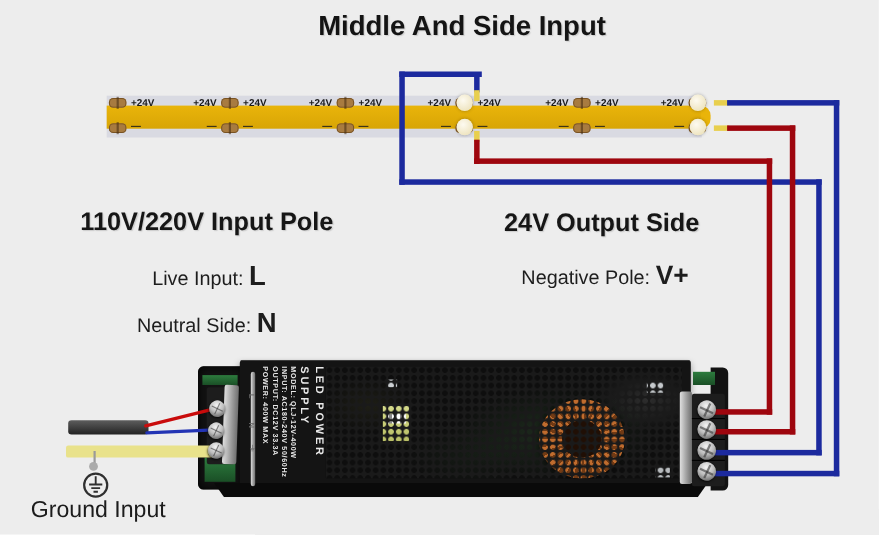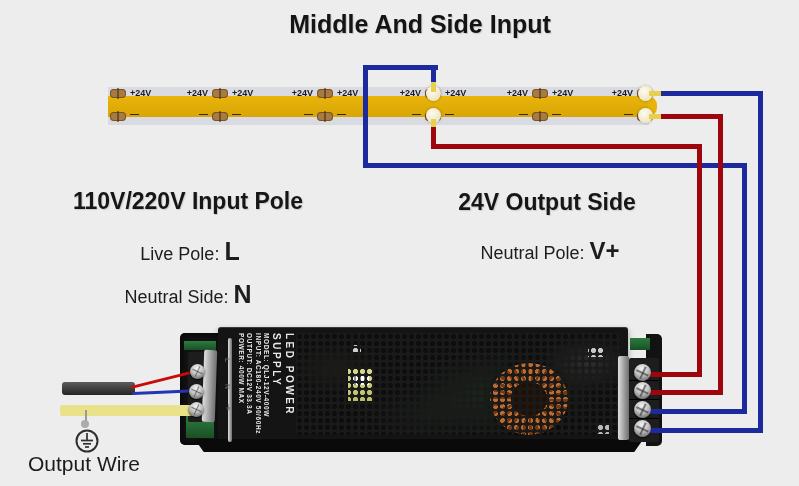--- a/index.html
+++ b/index.html
@@ -12,21 +12,21 @@
     text-shadow:1px 1px 1px rgba(140,140,140,.35);z-index:15;}
   .heading{position:absolute;transform:translateX(-50%);font:bold 23px "Liberation Sans",sans-serif;
     color:#161616;white-space:nowrap;text-shadow:1px 1px 1px rgba(140,140,140,.35);z-index:15;}
   .spec-row{position:absolute;transform:translateX(-50%);white-space:nowrap;color:#1d1d1d;
     font:400 18px "Liberation Sans",sans-serif;z-index:15;}
   .spec-row .val{font-weight:bold;font-size:25px;margin-left:5px;}
   .spec-row .val.sm{font-size:24px;}
   .ground-label{position:absolute;left:28px;top:452px;font:400 21px "Liberation Sans",sans-serif;color:#1c1c1c;z-index:15;}
 
   
-  .strip{position:absolute;left:108px;top:87px;width:541px;height:38px;background:var(--strip-body,#d9dae2);z-index:5;}
+  .strip{position:absolute;left:97px;top:87px;width:541px;height:38px;background:var(--strip-body,#d9dae2);z-index:5;}
   .strip .band{position:absolute;left:0;top:9px;width:100%;height:21px;
     background:linear-gradient(var(--strip-yellow,#e9b40a),#d8a506);}
   .strip .band-tip{position:absolute;left:540px;top:9px;width:9px;height:21px;
     background:var(--strip-yellow,#e9b40a);border-radius:0 10px 10px 0;}
   .joint{position:absolute;top:0;width:0;height:100%;}
   .pad{position:absolute;left:-8px;width:16px;height:9px;background:var(--pad-copper,#a87b40);
     border-radius:4px;box-shadow:inset 0 0 0 1px rgba(95,62,20,.65);}
   .pad::after{content:"";position:absolute;left:7px;top:-1px;width:2px;height:11px;background:rgba(66,42,14,.55);}
   .pad-top{top:2px;}.pad-bottom{top:25px;}
   .strip-lbl{position:absolute;font:bold 9px "Liberation Sans",sans-serif;color:#1b1b1b;white-space:nowrap;line-height:10px;}
@@ -100,27 +100,27 @@
 </head>
 <body>
 
 <div id="canvas">
 
   <div class="title">Middle And Side Input</div>
   <div class="heading" style="left:188px;top:188px">110V/220V Input Pole</div>
   <div class="heading" style="left:547px;top:189px">24V Output Side</div>
 
   <div class="spec-row" style="left:190px;top:237px">
-    <span>Live Pole:</span><span class="val">L</span>
+    <span>Live Input:</span><span class="val">L</span>
   </div>
   <div class="spec-row" style="left:188px;top:280px">
     <span>Neutral Side:</span><span class="val">N</span>
   </div>
   <div class="spec-row" style="left:550px;top:237px">
-    <span>Neutral Pole:</span><span class="val sm">V+</span>
+    <span>Negative Pole:</span><span class="val sm">V+</span>
   </div>
 
   <div class="strip">
     <div class="band"></div>
     <div class="band-tip"></div>
 
   <div class="joint" style="left: 10px;">
 
     <span class="strip-lbl lbl-right lbl-plus">+24V</span>
     <span class="pad pad-top"></span>
@@ -255,21 +255,21 @@
   <div class="gdot"></div>
   <svg class="gsym" width="26" height="26">
     <circle cx="13" cy="13" r="10.5" fill="none" stroke="#2f2f2f" stroke-width="2"></circle>
     <g stroke="#2f2f2f" stroke-width="1.7">
       <line x1="13" y1="5" x2="13" y2="12.5"></line>
       <line x1="7" y1="12.5" x2="19" y2="12.5"></line>
       <line x1="9" y1="15.8" x2="17" y2="15.8"></line>
       <line x1="11" y1="19" x2="15" y2="19"></line>
     </g>
   </svg>
-  <div class="ground-label">Output Wire</div>
+  <div class="ground-label">Ground Input</div>
 
   <div class="screw s15" style="left:190px;top:364px"></div>
   <div class="screw s15" style="left:189px;top:384px"></div>
   <div class="screw s15" style="left:189px;top:402px"></div>
   <div class="screw s17" style="left:634px;top:364px"></div>
   <div class="screw s17" style="left:634px;top:382px"></div>
   <div class="screw s17" style="left:634px;top:401px"></div>
   <div class="screw s17" style="left:634px;top:420px"></div>
 
 </div>

